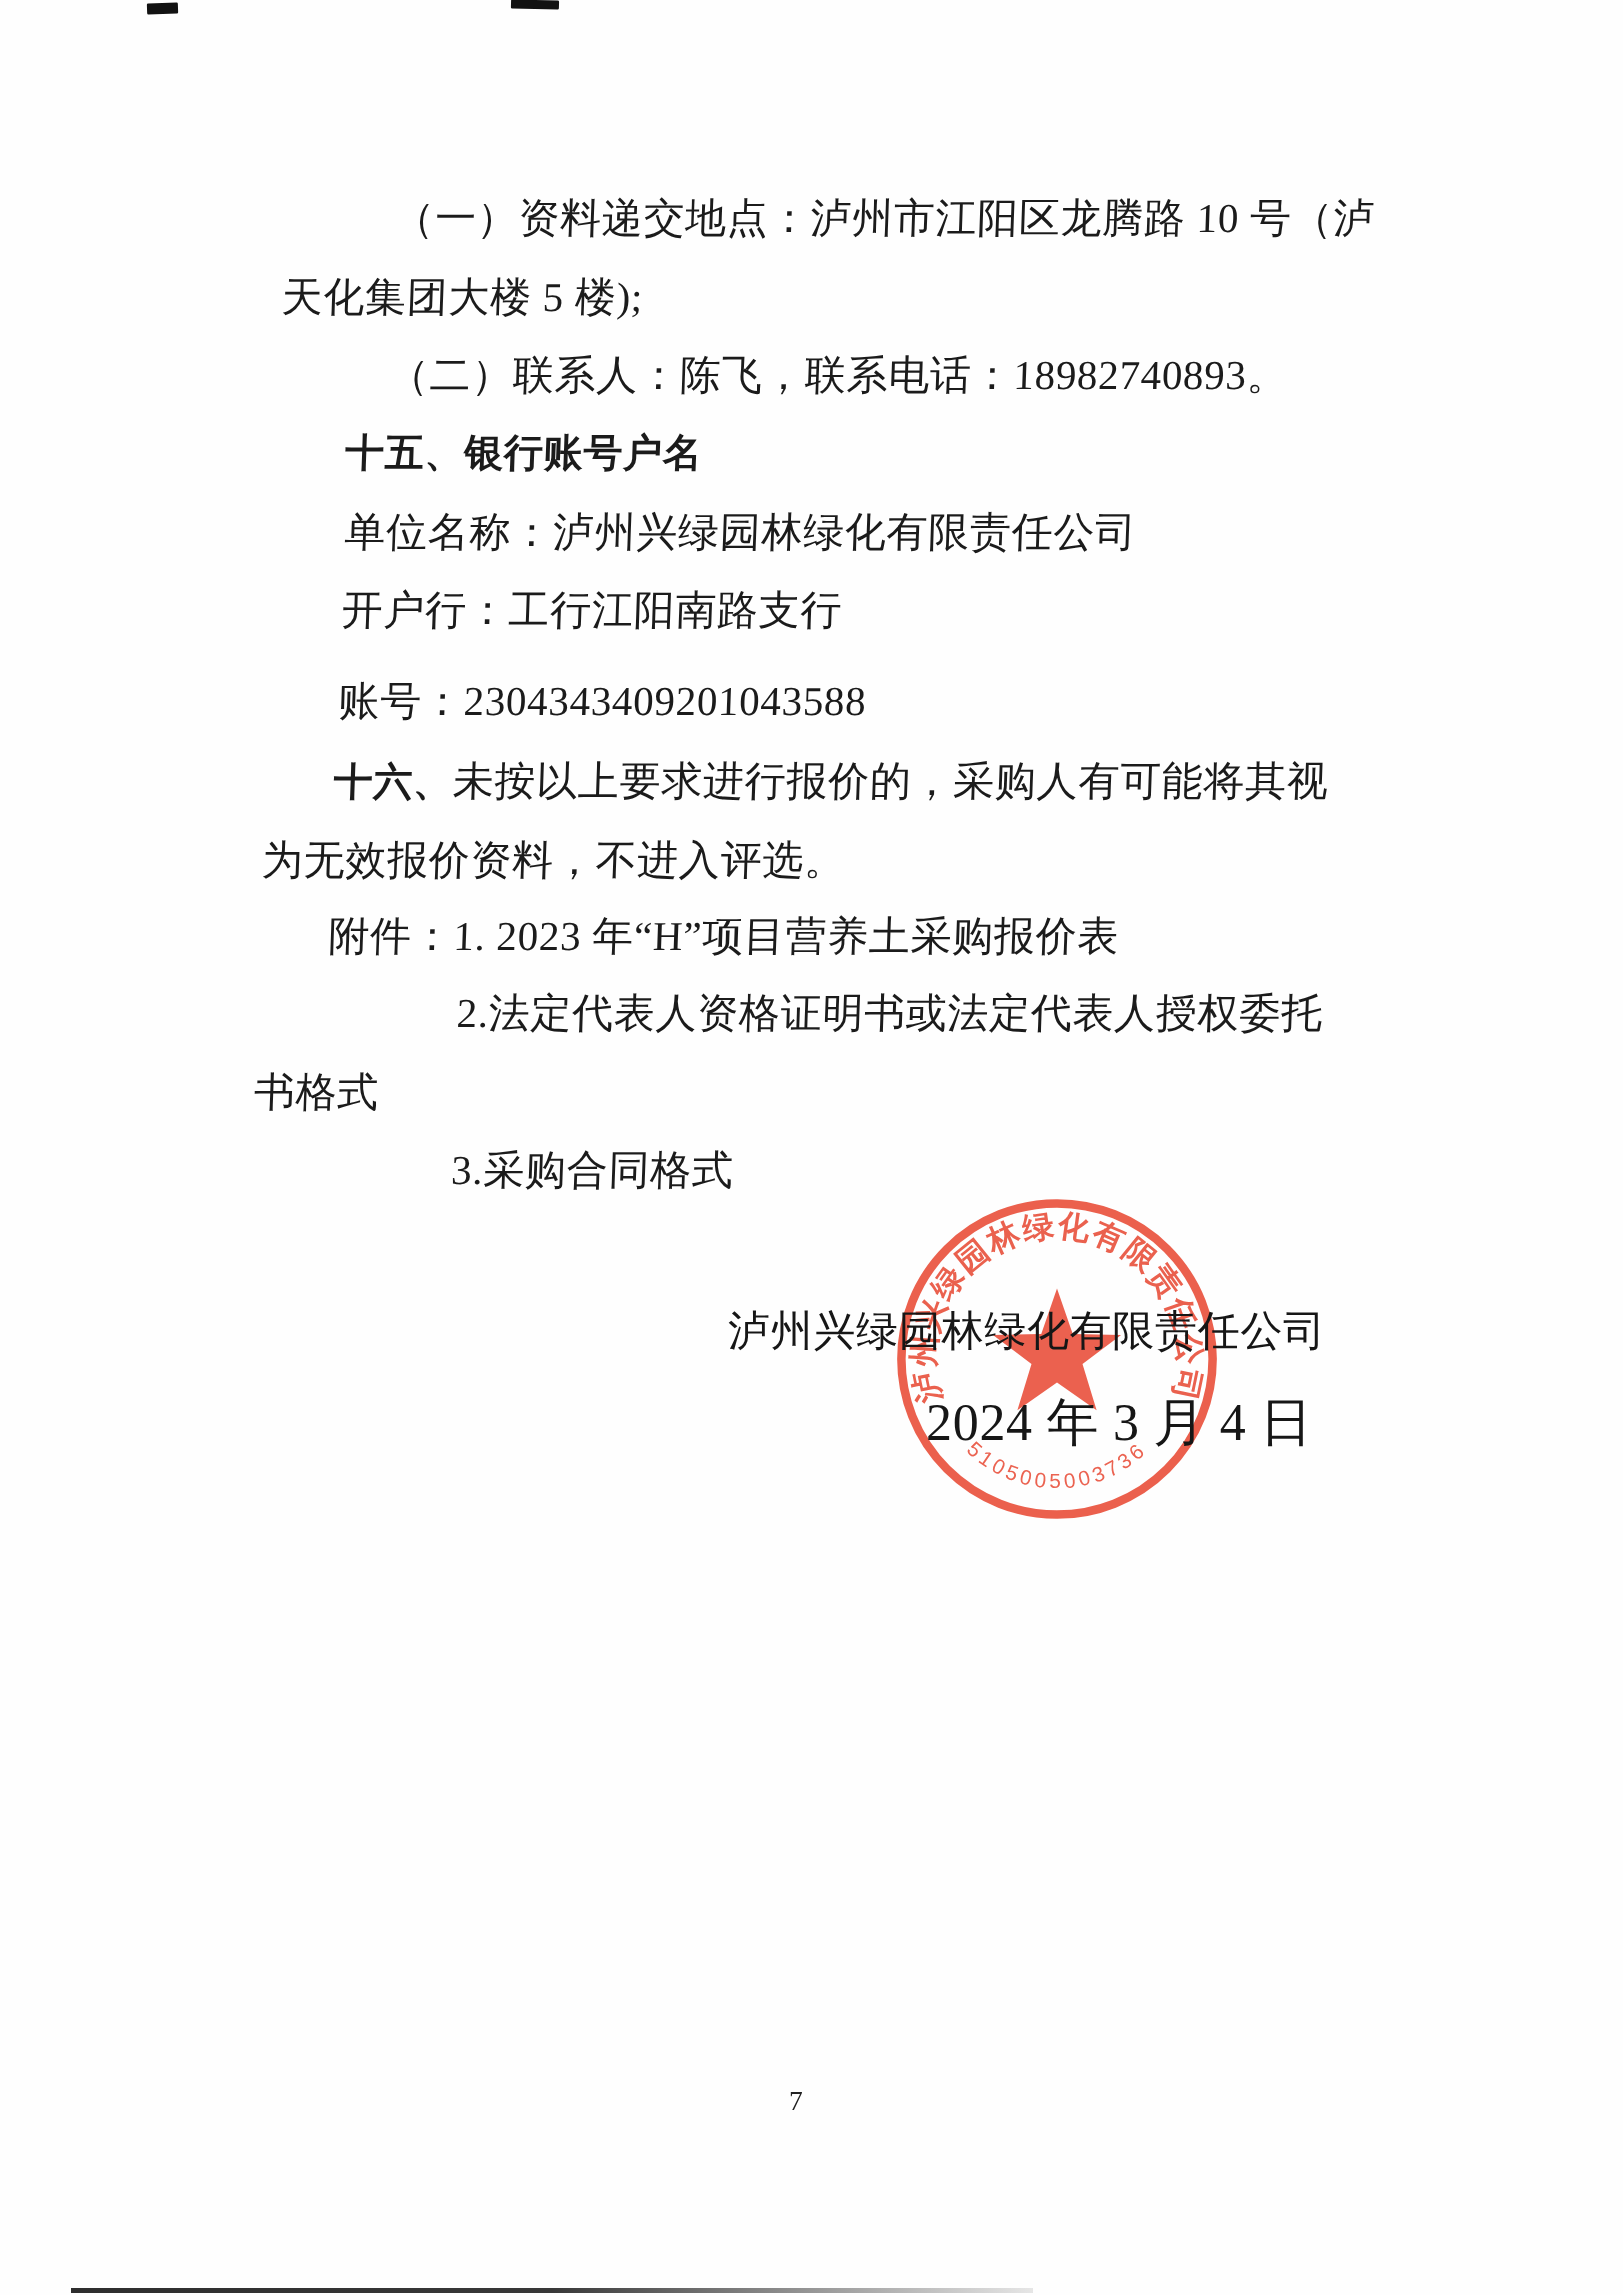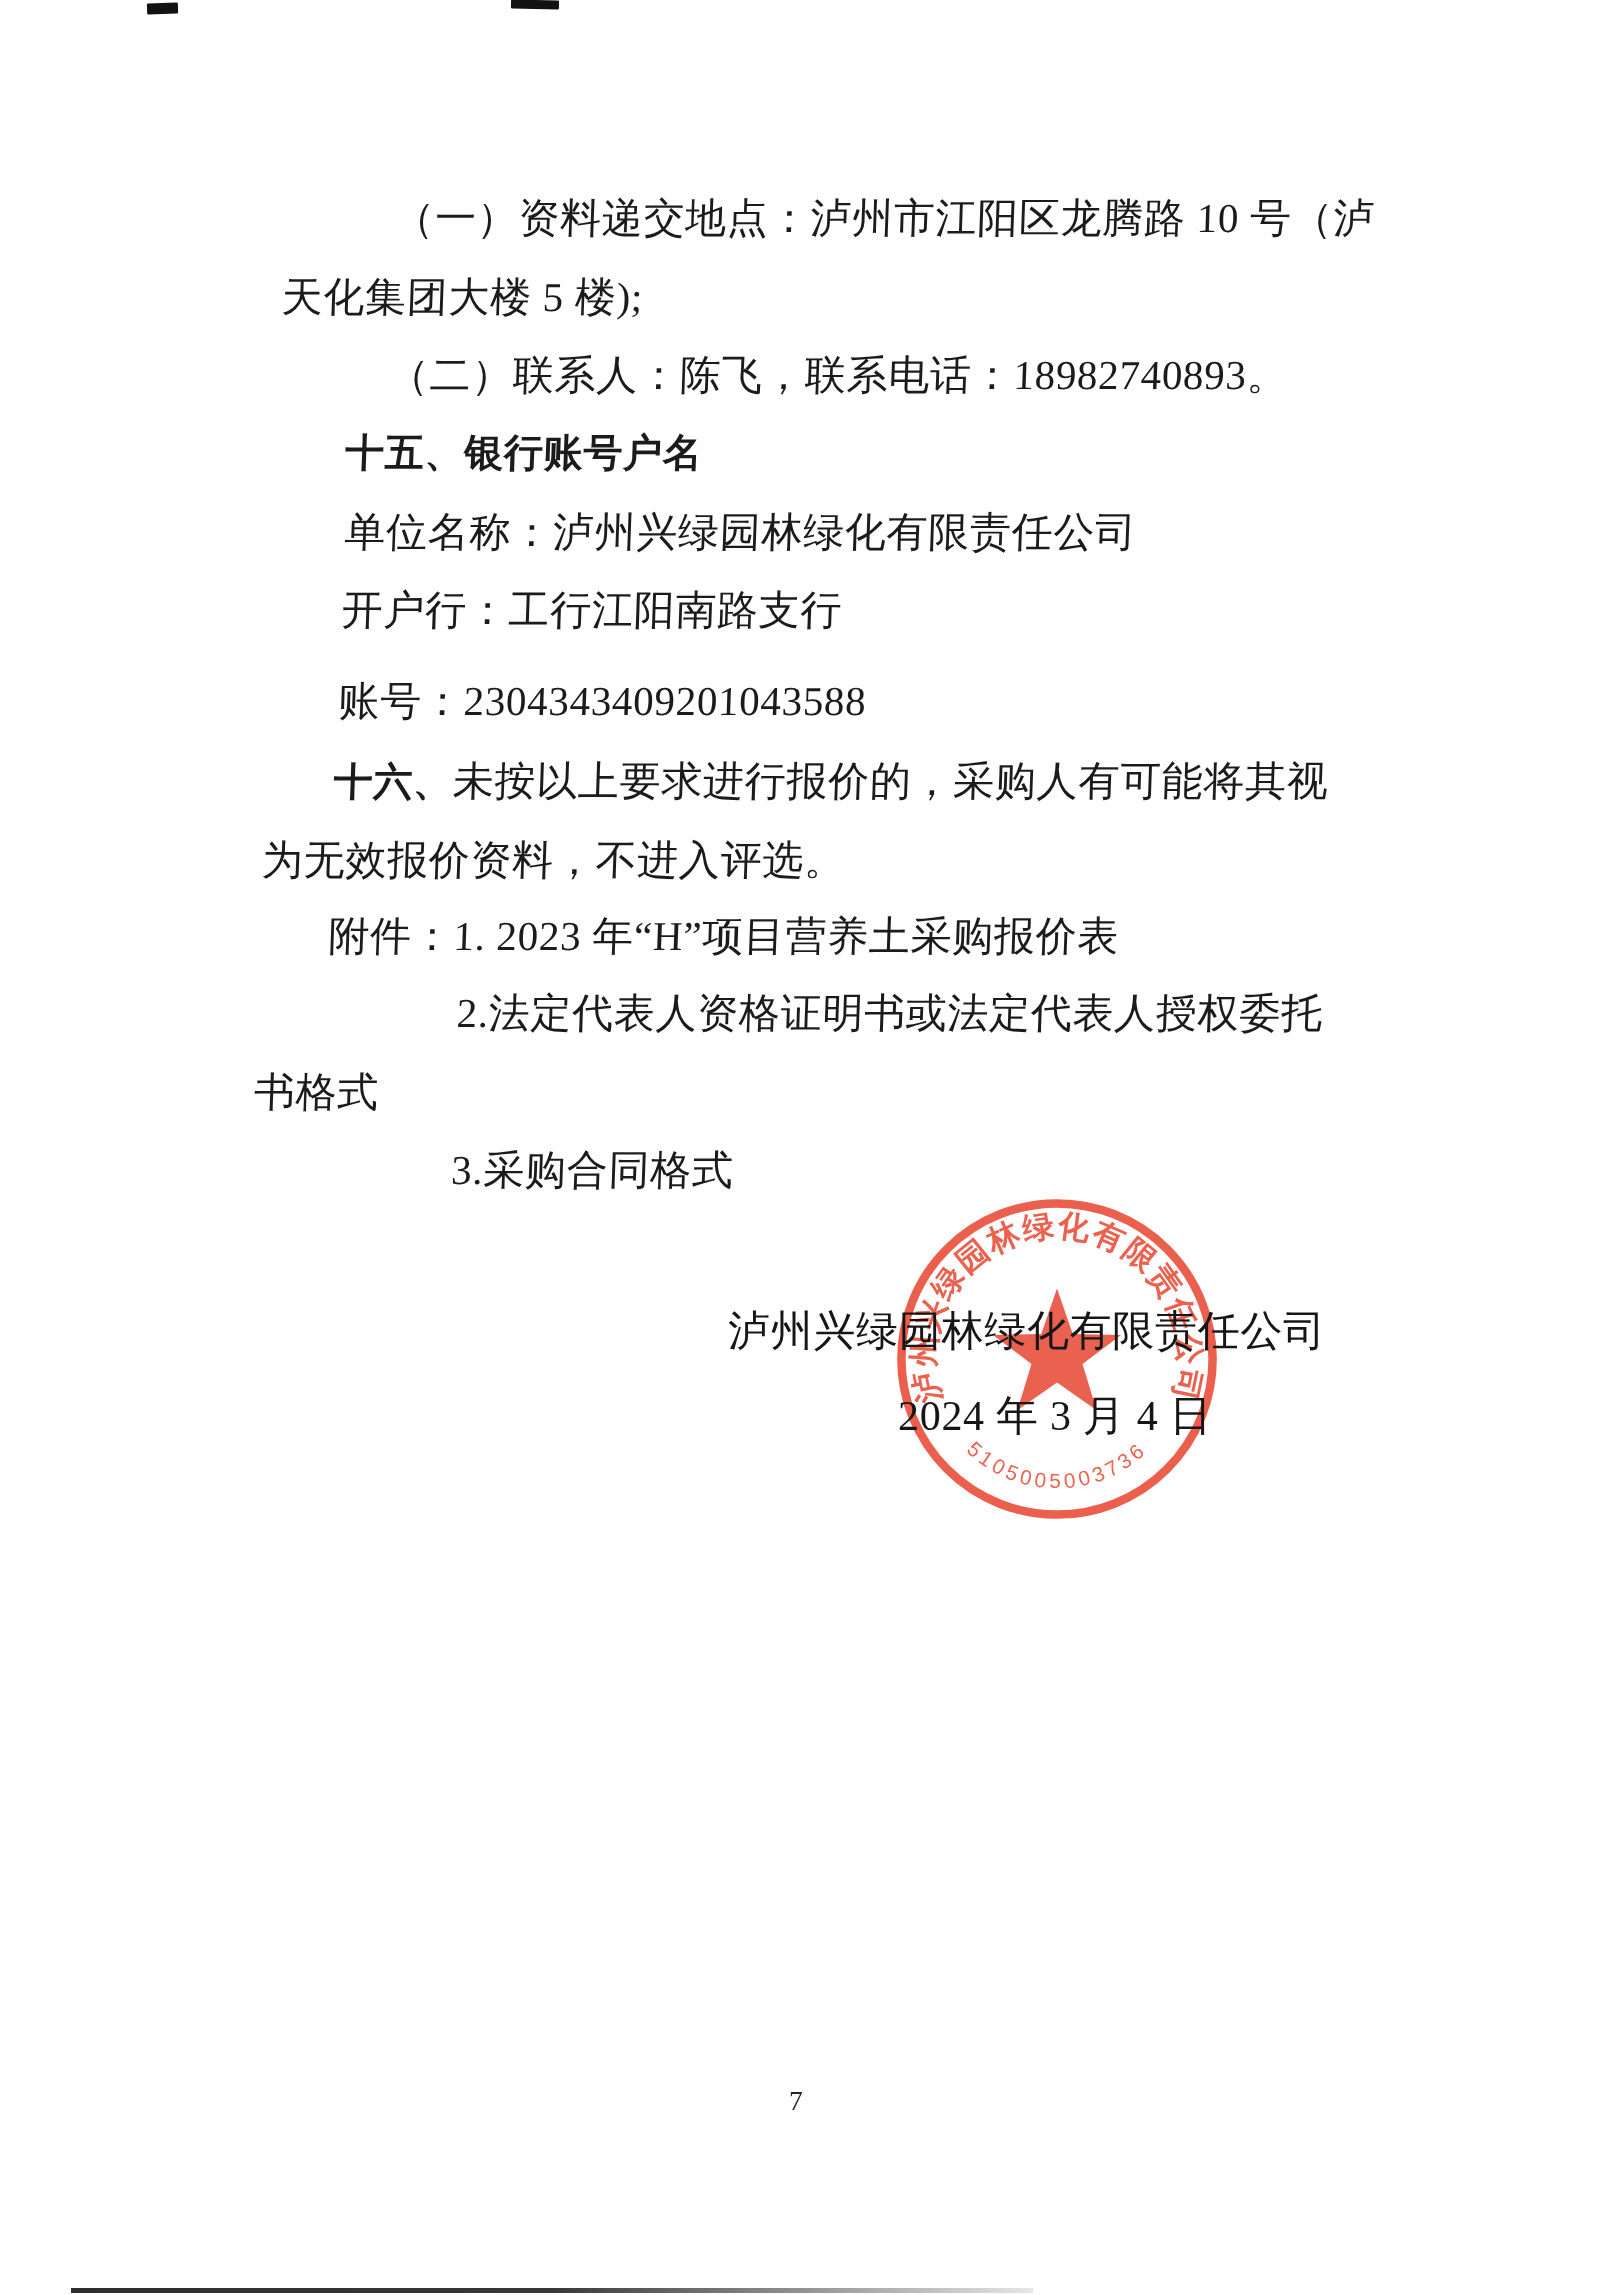--- a/index.html
+++ b/index.html
@@ -81,18 +81,18 @@
     <text font-size="48" fill="#e84a35" letter-spacing="3" opacity="0.92">
       <textPath href="#arcTop" startOffset="50%" text-anchor="middle">泸州兴绿园林绿化有限责任公司</textPath>
     </text>
     <text class="serial" font-size="32" fill="#e84a35" letter-spacing="6" opacity="0.9">
       <textPath href="#arcBottom" startOffset="50%" text-anchor="middle">5105005003736</textPath>
     </text>
     <polygon fill="#e84a35" opacity="0.92" points="0,-108 24.1,-38.2 98,-36.8 39,7.7 60.6,78.3 0,36 -60.6,78.3 -39,7.7 -98,-36.8 -24.1,-38.2"></polygon>
   </svg>
 
   <div class="sig-line" style="top:1303px;left:728px">泸州兴绿园林绿化有限责任公司</div>
-  <div class="sig-line" style="top:1388px;left:898px;font-size:42px">2024 年 3 月 4 日</div>
+  <div class="sig-line" style="top:1388px;left:926px;font-size:52px">2024 年 3 月 4 日</div>
 
   <div class="pagenum" style="top:2085px;left:789px">7</div>
 
 </div>
 
 
 </body></html>

